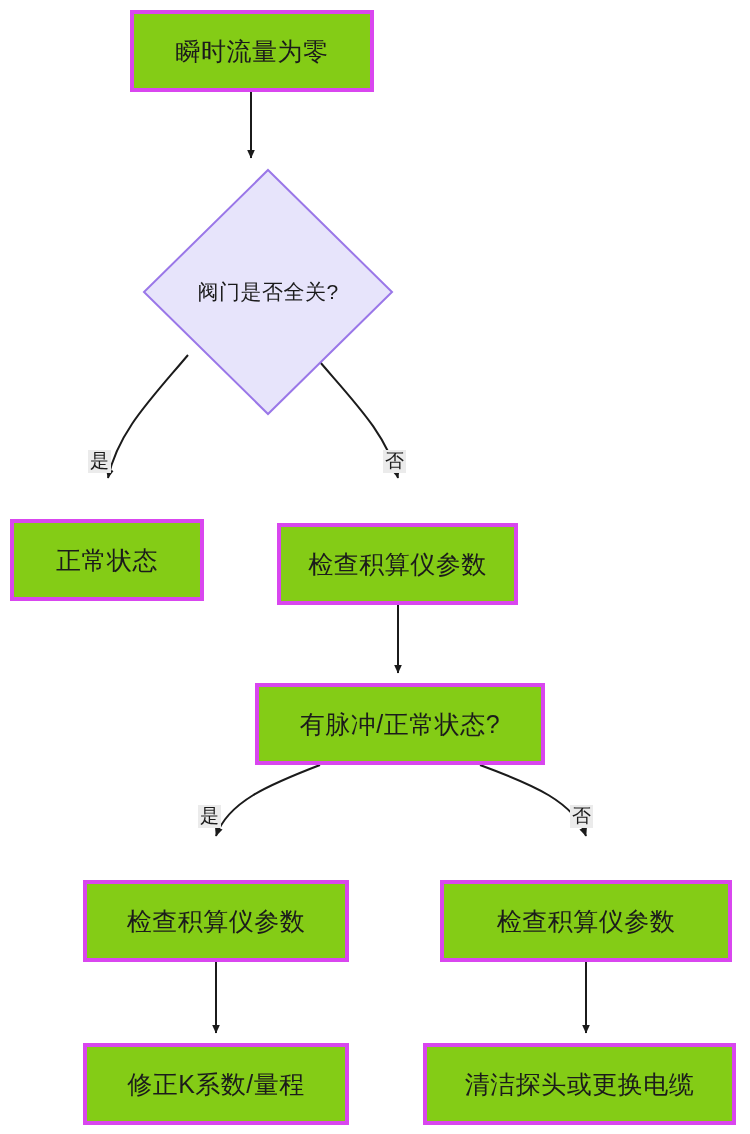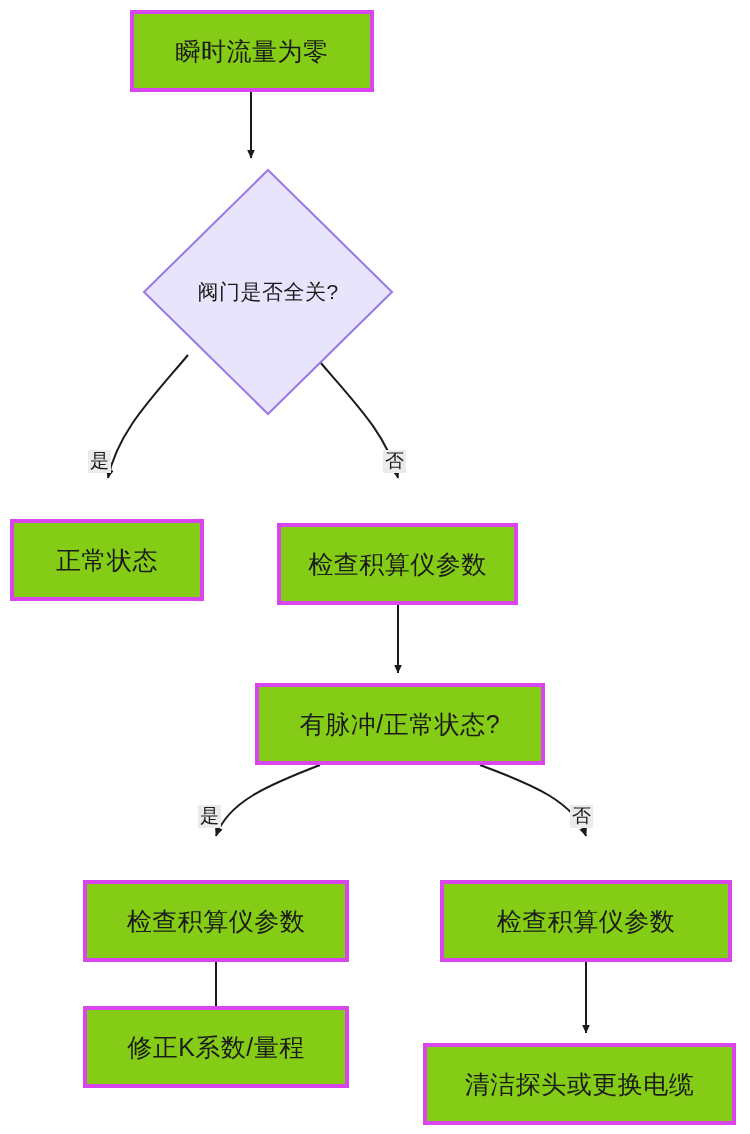--- a/index.html
+++ b/index.html
@@ -129,21 +129,21 @@
   </div>
 
   <div class="node" style="left:83px; top:880px; width:266px; height:82px;">
     <span>检查积算仪参数</span>
   </div>
 
   <div class="node" style="left:440px; top:880px; width:292px; height:82px;">
     <span>检查积算仪参数</span>
   </div>
 
-  <div class="node" style="left:83px; top:1006px; width:266px; height:82px;">
+  <div class="node" style="left:83px; top:1043px; width:266px; height:82px;">
     <span>修正K系数/量程</span>
   </div>
 
   <div class="node" style="left:423px; top:1043px; width:313px; height:82px;">
     <span>清洁探头或更换电缆</span>
   </div>
 
   <div class="edge-label" style="left:88px; top:450px;">是</div>
 
   <div class="edge-label" style="left:383px; top:450px;">否</div>

